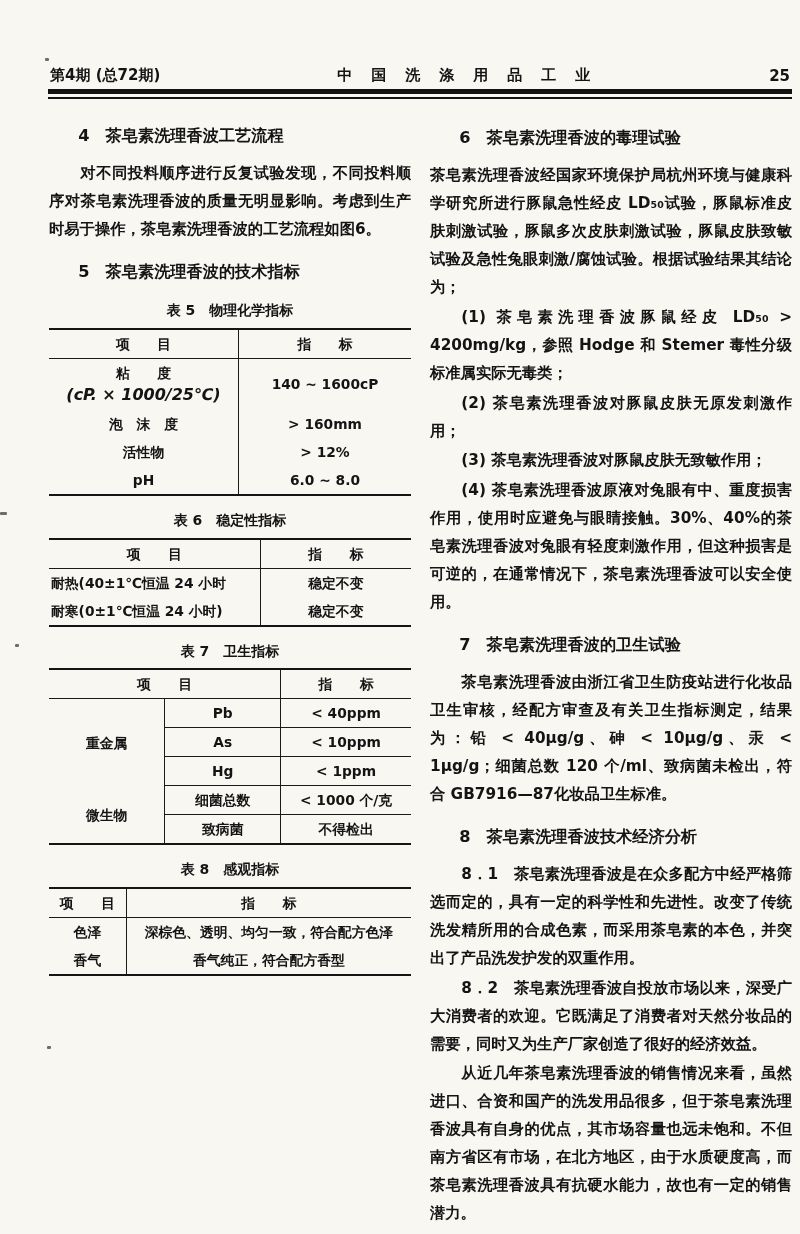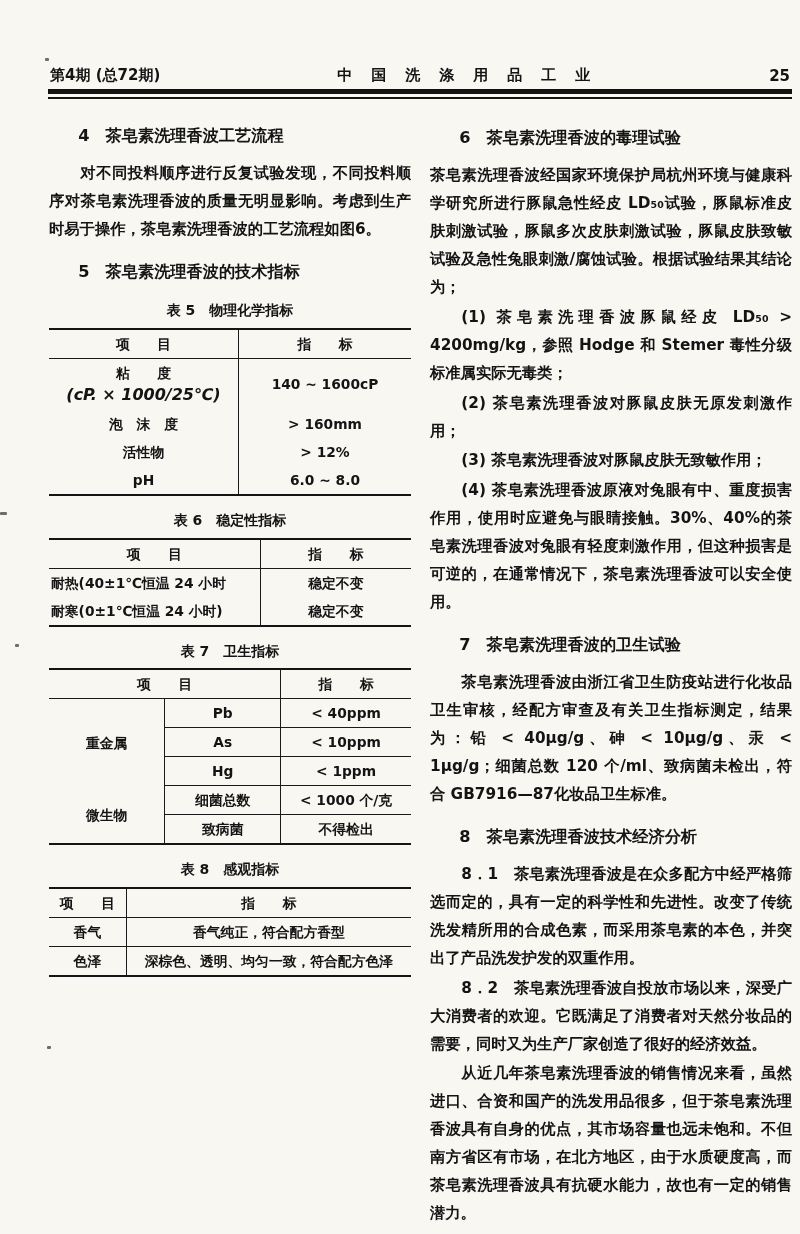--- a/index.html
+++ b/index.html
@@ -149,26 +149,26 @@
           </table>
 
         <div class="tbl-caption">表 8　感观指标</div>
         <table>
           <tbody>
               <tr>
             <th class="vline hline" style="width:19%;">项　　目</th>
             <th class="hline">指　　标</th>
           </tr>
           <tr>
+            <td class="vline">色泽</td>
+            <td>深棕色、透明、均匀一致，符合配方色泽</td>
+          </tr>
+          <tr>
             <td class="vline hline">香气</td>
             <td class="hline">香气纯正，符合配方香型</td>
-          </tr>
-          <tr>
-            <td class="vline">色泽</td>
-            <td>深棕色、透明、均匀一致，符合配方色泽</td>
           </tr>
         </tbody>
           </table>
 
       </div>
 
       <div class="col">
 
         <div class="sec-title" style="margin-top:2px;">6　茶皂素洗理香波的毒理试验</div>
         <p class="para noindent">茶皂素洗理香波经国家环境保护局杭州环境与健康科学研究所进行豚鼠急性经皮 LD₅₀试验，豚鼠标准皮肤刺激试验，豚鼠多次皮肤刺激试验，豚鼠皮肤致敏试验及急性兔眼刺激/腐蚀试验。根据试验结果其结论为；</p>

